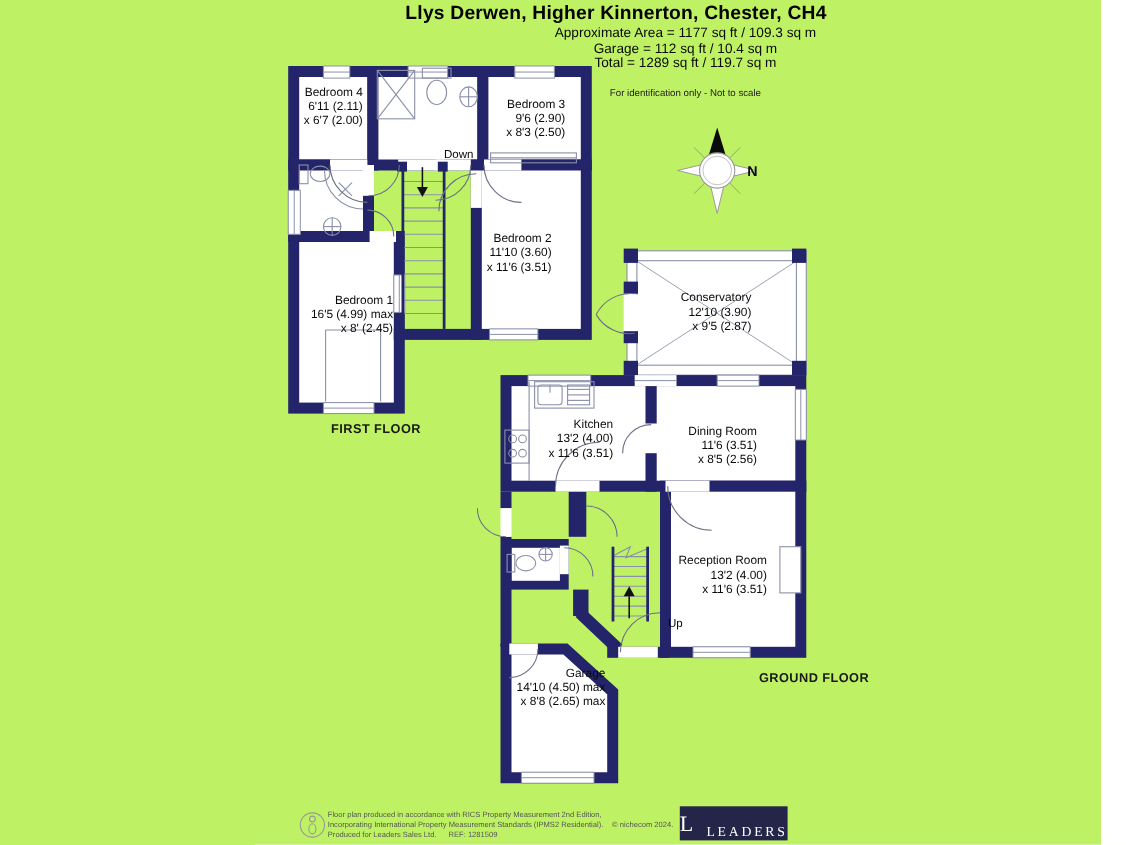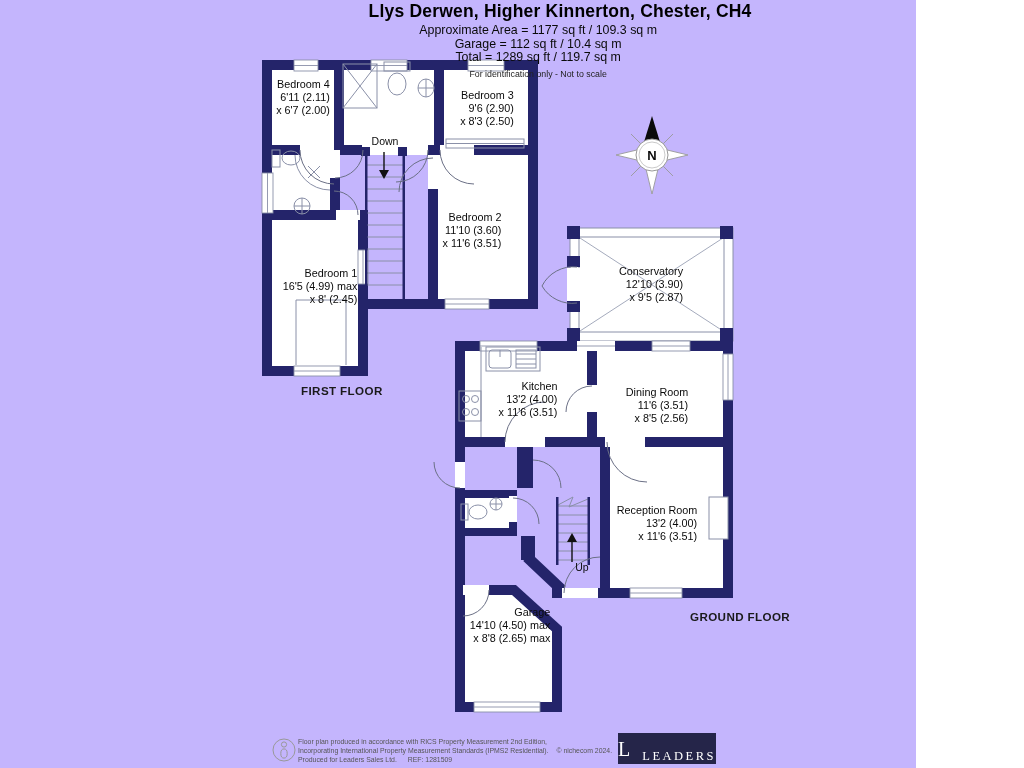--- a/index.html
+++ b/index.html
@@ -1,27 +1,27 @@
 <!DOCTYPE html>
 <html><head>
 <meta charset="utf-8">
 <style>
   html,body{margin:0;padding:0;background:#fff;}
-  #stage{position:relative;width:916px;height:768px;background:#c4b5fd;overflow:hidden;
+  #stage{position:relative;width:1001px;height:768px;background:#bef264;overflow:hidden;
          font-family:"Liberation Sans",sans-serif;color:#111;}
   #planSvg{position:absolute;left:0;top:0;}
   .title{position:absolute;left:560px;top:1px;transform:translateX(-50%);white-space:nowrap;
          font-size:17.5px;font-weight:bold;color:#000;letter-spacing:.2px;}
   .areaBlock{position:absolute;right:259px;top:24px;text-align:center;font-size:12.4px;
              line-height:13.6px;color:#0a0a0a;}
-  .areaBlock .small{font-size:8.8px;color:#222;margin-top:3px;}
+  .areaBlock .small{font-size:8.8px;color:#222;margin-top:13px;}
   .room-label{position:absolute;transform:translateX(-50%);text-align:right;
               font-size:10.8px;line-height:13px;color:#0a0a0a;white-space:nowrap;}
   .floor-label{position:absolute;font-size:11.6px;font-weight:600;letter-spacing:.4px;color:#1a1a1a;padding-left:40px;}
-  .stair-label{position:absolute;transform:translateX(-50%);font-size:10.5px;color:#0a0a0a;}
+  .stair-label{position:absolute;transform:translateX(-50%);font-size:10.5px;color:#0a0a0a;margin-left:32px;}
   .footer-text{position:absolute;left:298px;top:737px;font-size:6.9px;line-height:9px;color:#555;}
   .logo{position:absolute;left:618px;top:733px;width:98px;height:31px;background:#252549;
         display:flex;align-items:center;justify-content:center;}
   .logo .initial{font-family:"Liberation Serif",serif;font-size:20px;color:#fff;line-height:1;}
   .logo .div{width:1px;height:17px;background:rgba(255,255,255,.65);margin:0 6px;}
   .logo .name{font-family:"Liberation Serif",serif;font-size:12.5px;letter-spacing:2.5px;color:#fff;margin-top:16px;}
 </style>
 </head>
 <body>
 

